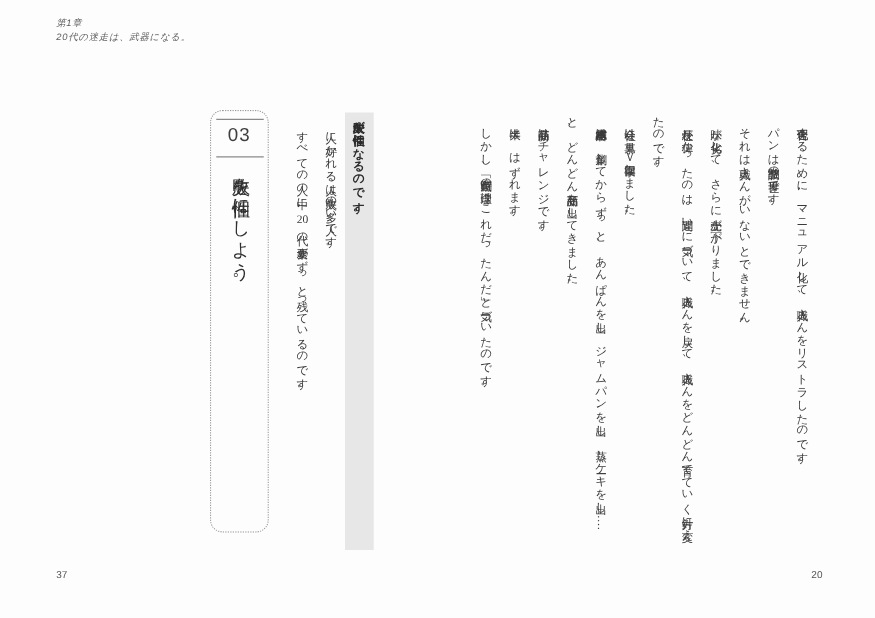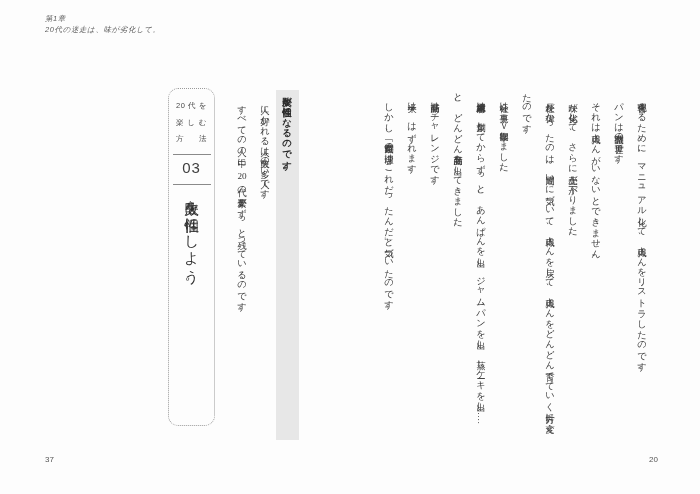--- a/index.html
+++ b/index.html
@@ -61,21 +61,21 @@
     font-size:8px;color:#555;
   }
   .pagenum.left{left:45px;}
   .pagenum.right{right:42px;}
 </style>
 </head>
 <body>
 
 <div class="running-head">
   <div>第1章</div>
-  <div>20代の迷走は、味が劣化して。</div>
+  <div>20代の迷走は、武器になる。</div>
 </div>
 
 <section>
   <div class="vbody" id="right-body">
     <p>合理化するために、マニュアル化して、職人さんをリストラしたのです。</p>
     <p>パンは微調整の世界です。</p>
     <p>それは職人さんがいないとできません。</p>
     <p>味が劣化して、さらに売上が下がりました。</p>
     <p>社長が偉かったのは、間違いに気づいて、職人さんを戻して、職人さんをどんどん育てていく方針に変えたのです。</p>
     <p>会社は見事、Ｖ字回復しました。</p>
@@ -88,25 +88,20 @@
 </section>
 
 <section>
   <div class="vbody" id="left-body">
     <p class="highlight-line">失敗が個性になるのです。</p>
     <p>人に好かれる人は失敗の多い人です。</p>
     <p>すべての人の中に、<span class="tcy">20</span>代の要素がずっと残っているのです。</p>
   </div>
 
   <div class="section-box">
-    <div class="series">
-      <div>20代を</div>
-      <div>楽しむ</div>
-      <div>方法</div>
-    </div>
     <div class="rule"></div>
     <div class="box-number">03</div>
     <div class="rule"></div>
     <div class="box-title">失敗を個性にしよう。</div>
   </div>
 
   <div class="pagenum left">37</div>
 </section>
 
 </body></html>

